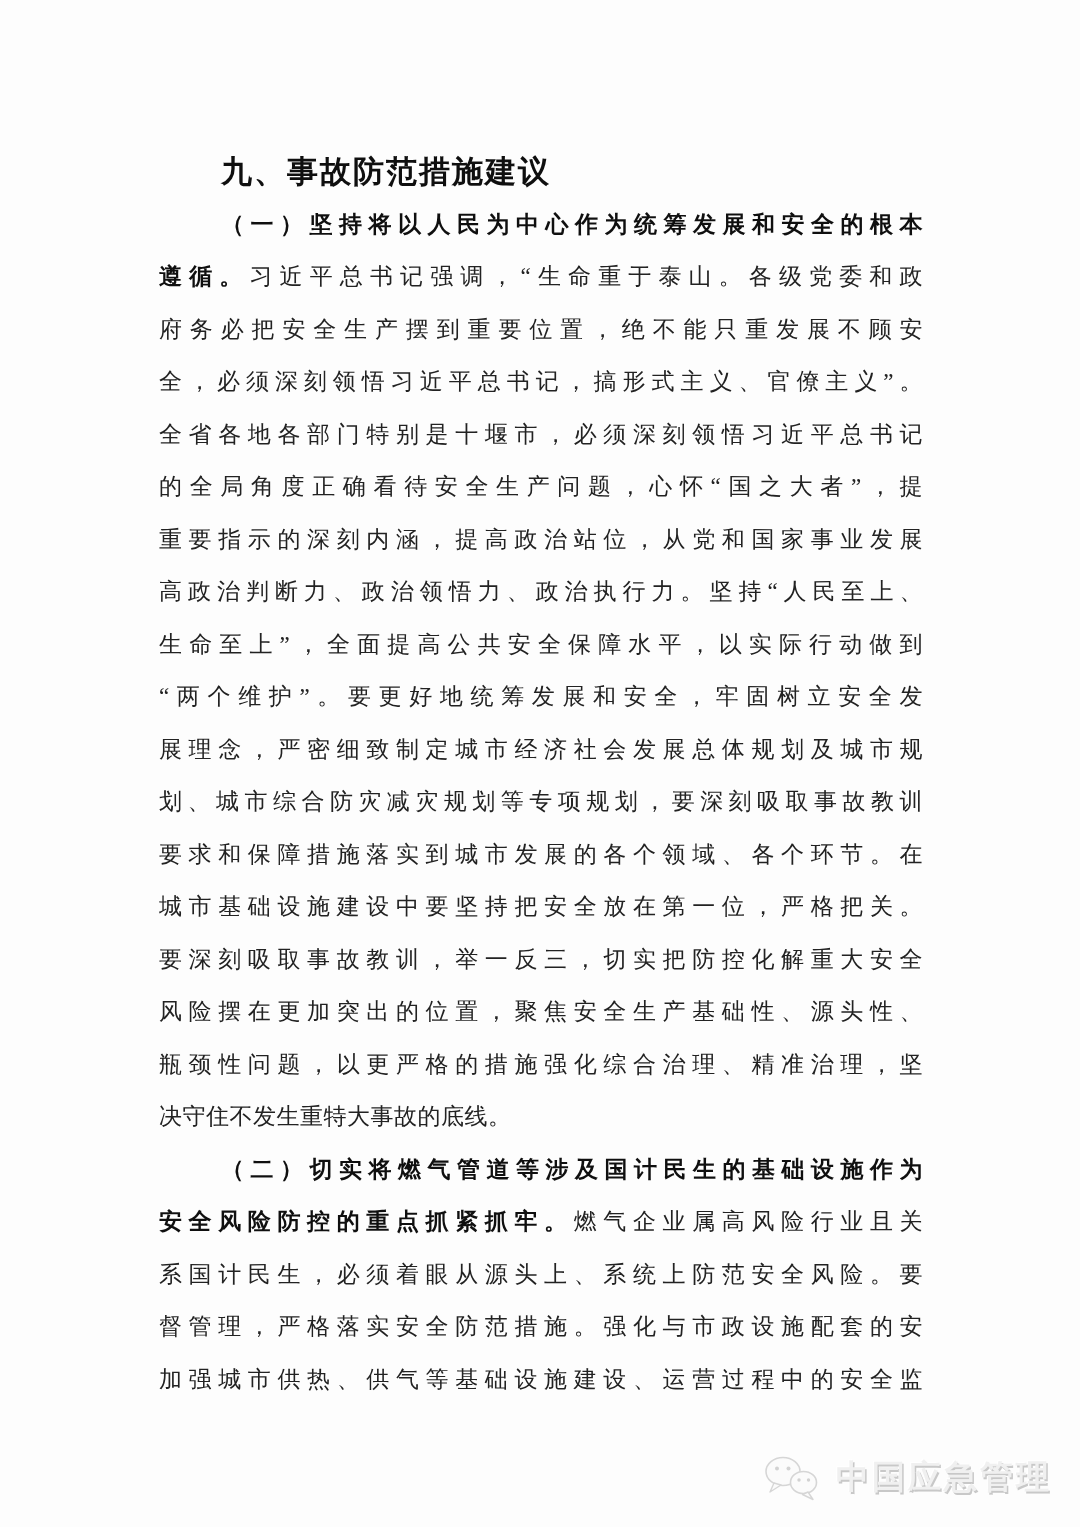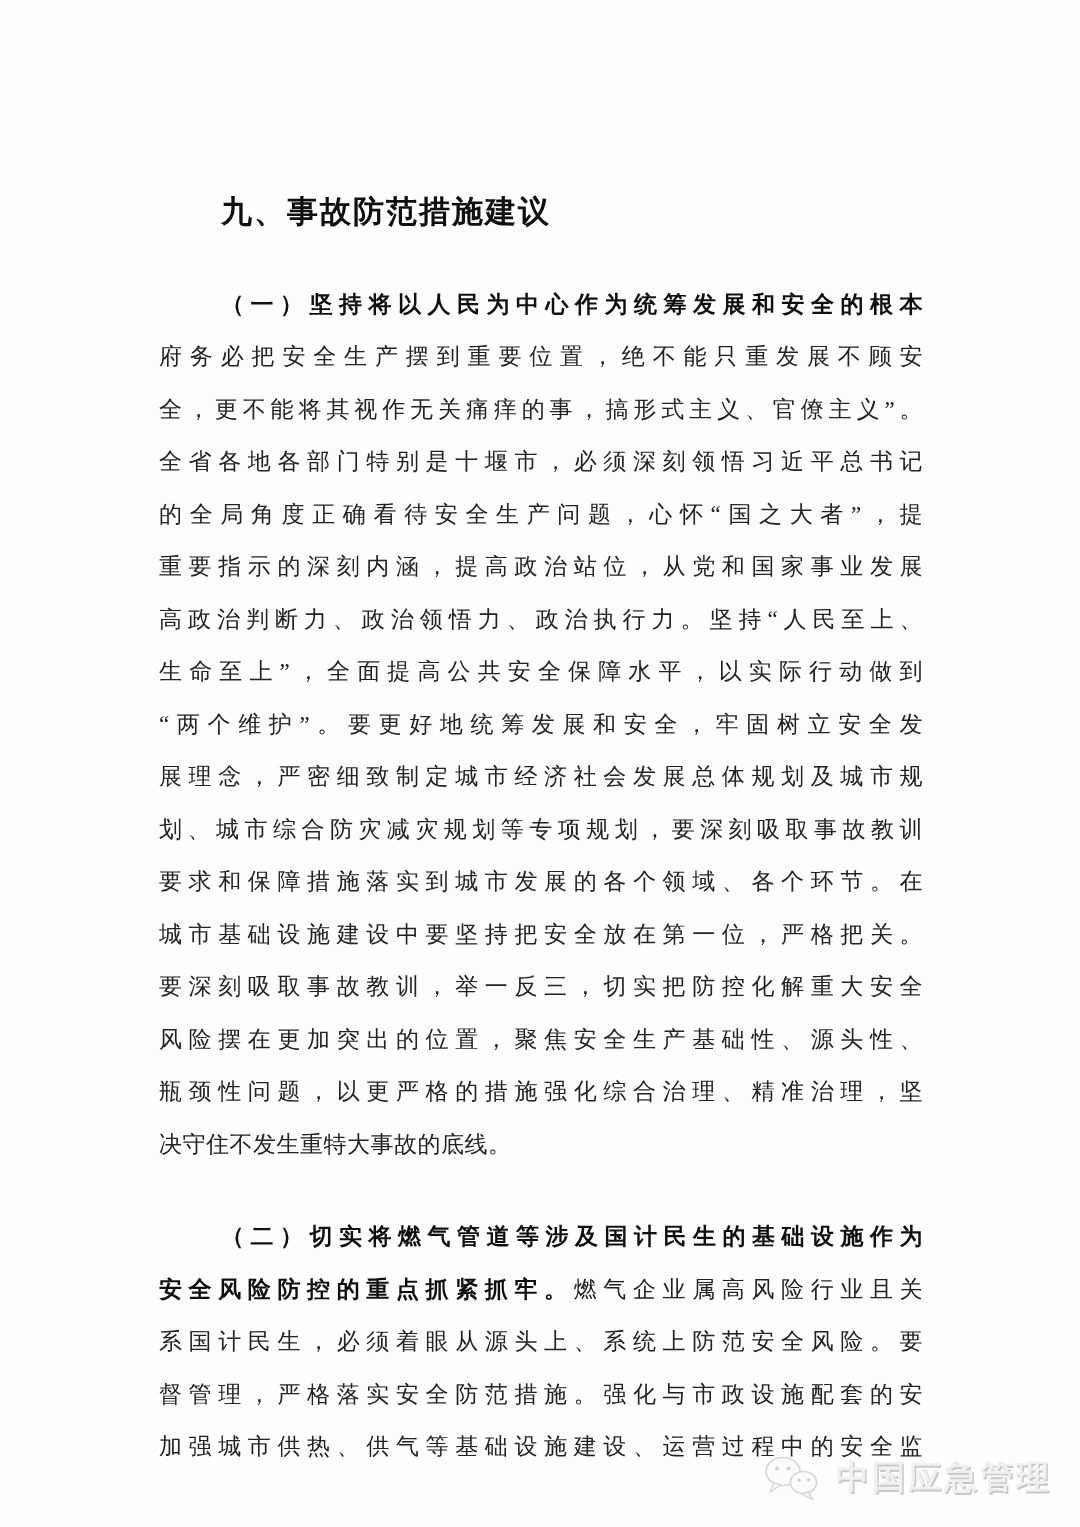--- a/index.html
+++ b/index.html
@@ -33,21 +33,21 @@
     text-align: justify;
     text-align-last: justify;
     overflow: hidden;
     white-space: nowrap;
     letter-spacing: 0.5px;
   }
   .line .b {
     font-weight: 700;
     color: var(--bold-color);
   }
-  .line.indent { text-indent: 62px; margin-top: 40px; }
+  .line.indent { text-indent: 62px; }
   .line.no-justify { text-align: center; text-align-last: left; }
   .line.heading {
     font-family: "Liberation Sans", "DejaVu Sans", sans-serif;
     font-size: 31px;
     letter-spacing: 2px;
     text-align: left;
     text-align-last: left;
   }
   .watermark {
     position: absolute;
@@ -69,22 +69,23 @@
   .wm-icon svg { display: block; }
 </style>
 </head>
 <body>
 
 <div class="page">
 
   <div class="doc-body">
       <div class="line heading indent no-justify"><span class="b">九、事故防范措施建议</span></div>
       <div class="line indent"><span class="b">（一）坚持将以人民为中心作为统筹发展和安全的根本</span></div>
+      <div class="line"><span class="b">遵循。</span><span>习近平总书记强调，“生命重于泰山。各级党委和政</span></div>
       <div class="line"><span>府务必把安全生产摆到重要位置，绝不能只重发展不顾安</span></div>
-      <div class="line"><span>全，更不能将其视作无关痛痒的事，搞形式主义、官僚主义”。</span></div>
+      <div class="line"><span>全，必须深刻领悟习近平总书记，搞形式主义、官僚主义”。</span></div>
       <div class="line"><span>全省各地各部门特别是十堰市，必须深刻领悟习近平总书记</span></div>
       <div class="line"><span>的全局角度正确看待安全生产问题，心怀“国之大者”，提</span></div>
       <div class="line"><span>重要指示的深刻内涵，提高政治站位，从党和国家事业发展</span></div>
       <div class="line"><span>高政治判断力、政治领悟力、政治执行力。坚持“人民至上、</span></div>
       <div class="line"><span>生命至上”，全面提高公共安全保障水平，以实际行动做到</span></div>
       <div class="line"><span>“两个维护”。要更好地统筹发展和安全，牢固树立安全发</span></div>
       <div class="line"><span>展理念，严密细致制定城市经济社会发展总体规划及城市规</span></div>
       <div class="line"><span>划、城市综合防灾减灾规划等专项规划，要深刻吸取事故教训</span></div>
       <div class="line"><span>要求和保障措施落实到城市发展的各个领域、各个环节。在</span></div>
       <div class="line"><span>城市基础设施建设中要坚持把安全放在第一位，严格把关。</span></div>

